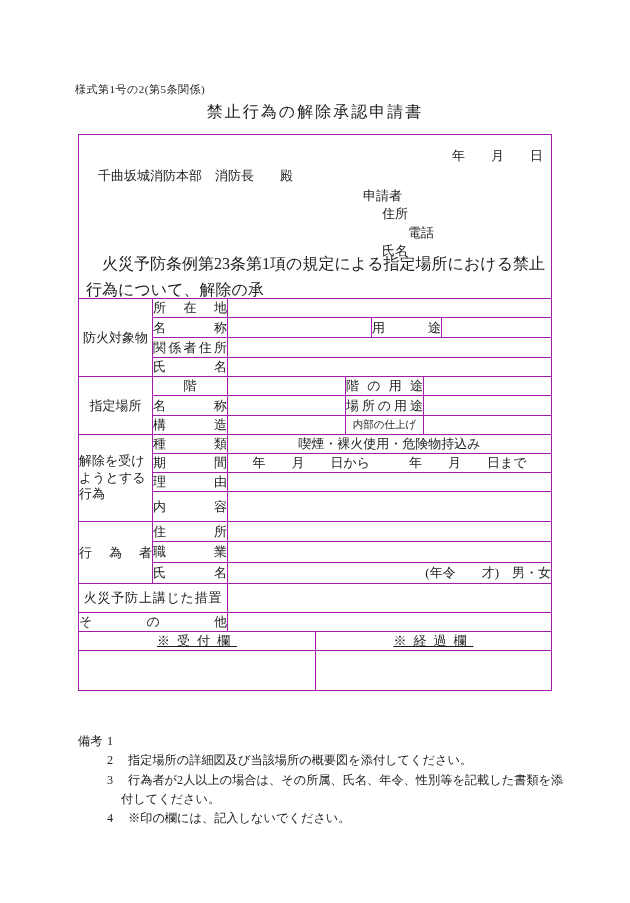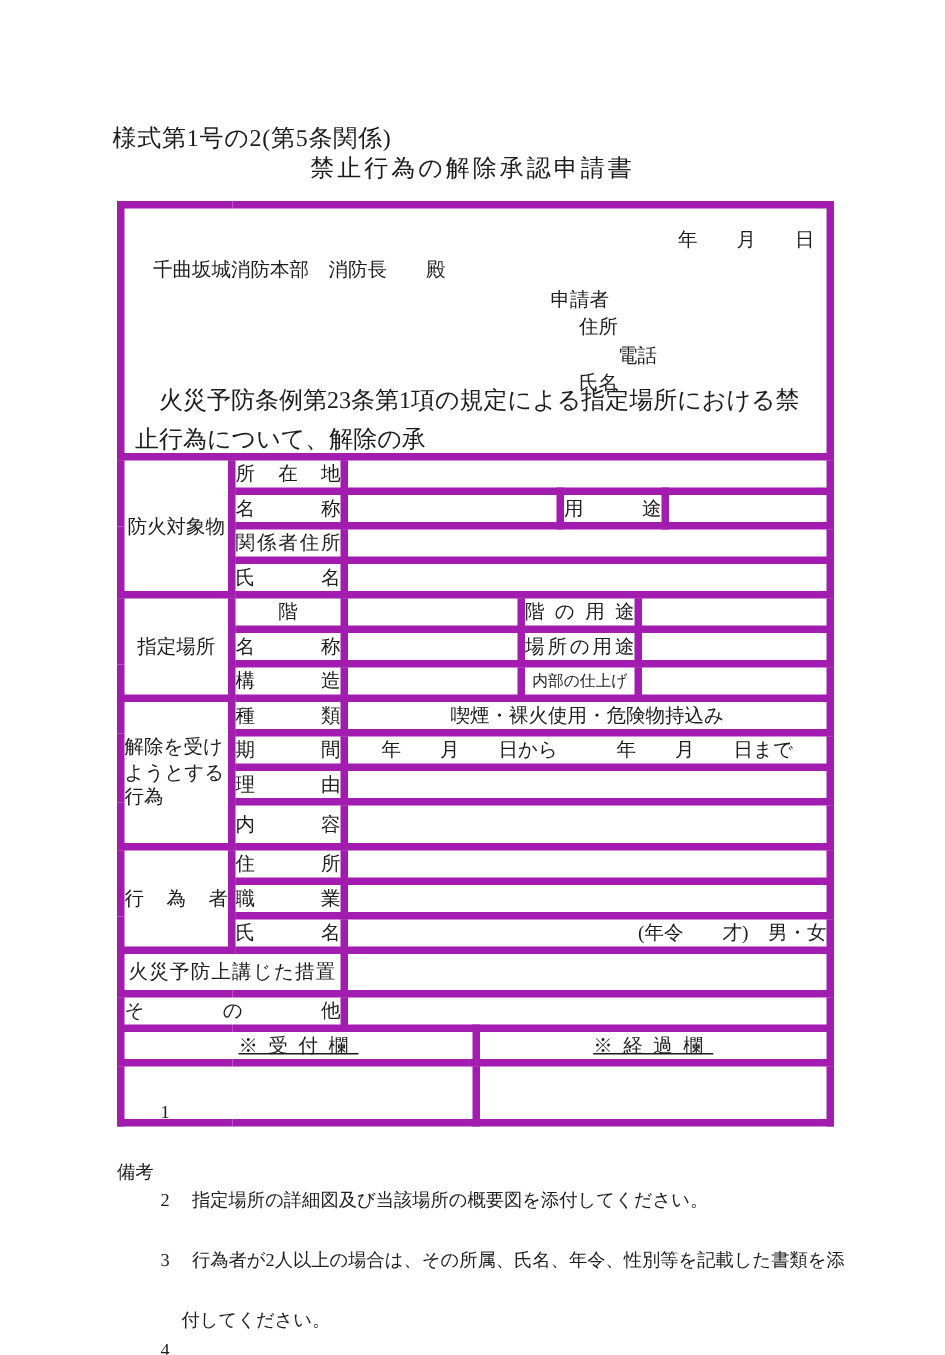--- a/index.html
+++ b/index.html
@@ -1,27 +1,27 @@
 <!DOCTYPE html>
 <html><head>
 <meta charset="utf-8">
 <style>
   html,body{margin:0;padding:0;}
   body{
     width:630px;height:903px;position:relative;background:#ffffff;
     font-family:"Liberation Serif","DejaVu Serif",serif;
     color:#1c1c1c;overflow:hidden;
   }
-  .form-no{position:absolute;left:75px;top:82px;font-size:16px;letter-spacing:0.5px;}
+  .form-no{position:absolute;left:75px;top:82px;font-size:11px;letter-spacing:0.5px;}
   .doc-title{position:absolute;left:0;top:102px;width:630px;text-align:center;
     font-size:16px;letter-spacing:2px;}
   
   table.form-table{position:absolute;left:78px;top:134px;border-collapse:collapse;
     table-layout:fixed;width:473px;font-size:13px;}
-  table.form-table td{border:5px solid #a21caf;padding:0;overflow:hidden;}
+  table.form-table td{border:1px solid #a21caf;padding:0;overflow:hidden;}
   
   td.header-cell{vertical-align:top;}
   .hdr-wrap{position:relative;height:163px;font-size:13px;}
   .hdr-date{position:absolute;top:12px;right:8px;}
   .hdr-addressee{position:absolute;top:32px;left:19px;}
   .hdr-applicant{position:absolute;top:52px;left:284px;}
   .hdr-address{position:absolute;top:70px;left:303px;}
   .hdr-phone{position:absolute;top:89px;left:329px;}
   .hdr-name{position:absolute;top:107px;left:303px;}
   .hdr-intro{position:absolute;top:116px;left:7px;right:5px;font-size:16px;line-height:26px;}
@@ -40,21 +40,21 @@
   .glj{padding:0 5px;}
   .glm{padding:1px 3px;line-height:16.5px;vertical-align:middle;}
   .glw{text-align:center;letter-spacing:0.8px;}
   .glo{padding:0 23px;}
   .rcpt{text-align:center;letter-spacing:7px;text-decoration:underline;}
   .vc{text-align:center;}
   .vr{text-align:right;padding-right:43px;}
   
   .notes{position:absolute;left:78px;top:732px;width:490px;font-size:12.2px;line-height:19.3px;}
   .note-line{display:flex;}
-  .biko{width:29px;flex:0 0 29px;margin-top:40px;}
+  .biko{width:29px;flex:0 0 29px;}
   .num{width:21px;flex:0 0 21px;}
   .cont-indent{width:43px;flex:0 0 43px;}
   .ntext{flex:1;}
 </style>
 </head>
 <body>
 
 <div class="form-no">様式第1号の2(第5条関係)</div>
 <div class="doc-title">禁止行為の解除承認申請書</div>
 
@@ -196,14 +196,15 @@
     <span class="num">3</span>
     <span class="ntext">行為者が2人以上の場合は、その所属、氏名、年令、性別等を記載した書類を添</span>
   </div>
   <div class="note-line">
     <span class="cont-indent"></span>
     <span class="ntext">付してください。</span>
   </div>
   <div class="note-line">
     <span class="biko"></span>
     <span class="num">4</span>
+    <span class="ntext">※印の欄には、記入しないでください。</span>
   </div>
 </div>
 
 </body></html>

